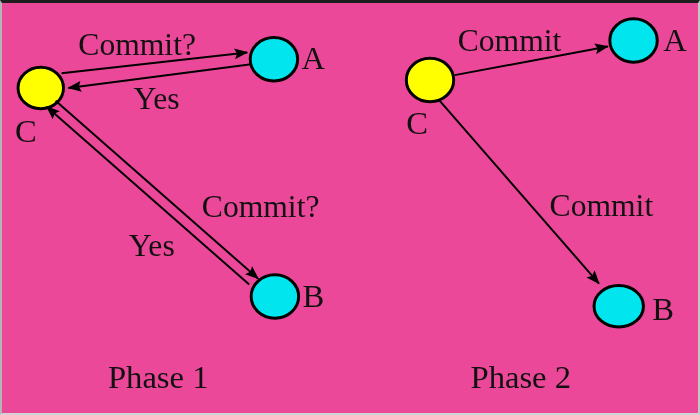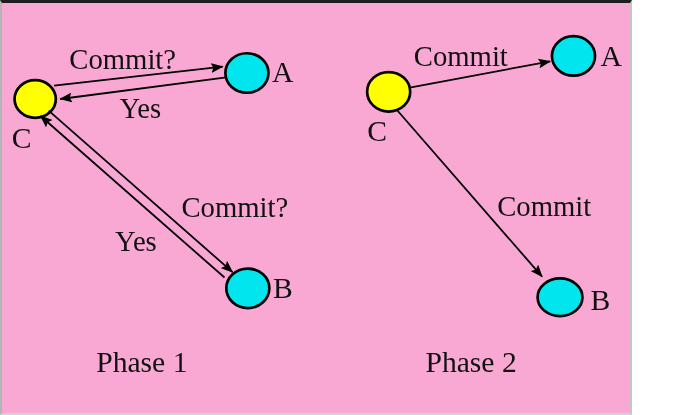--- a/index.html
+++ b/index.html
@@ -3,24 +3,24 @@
 <meta charset="utf-8">
 <style>
   html, body {
     margin: 0;
     padding: 0;
     background: #ffffff;
     font-family: "Liberation Serif", serif;
   }
   .canvas {
     position: relative;
-    width: 632px;
+    width: 700px;
     height: 415px;
     box-sizing: border-box;
-    background: #f9a8d4;
+    background: #ec4899;
     border-top: 3px solid #1e1e1e;
     border-left: 2px solid #b5b5b5;
     border-right: 2px solid #c6c6c6;
     border-bottom: 2px solid #d2d2d2;
     overflow: hidden;
     text-decoration: underline;
   }
   svg.diagram {
     display: block;
     width: 100%;

